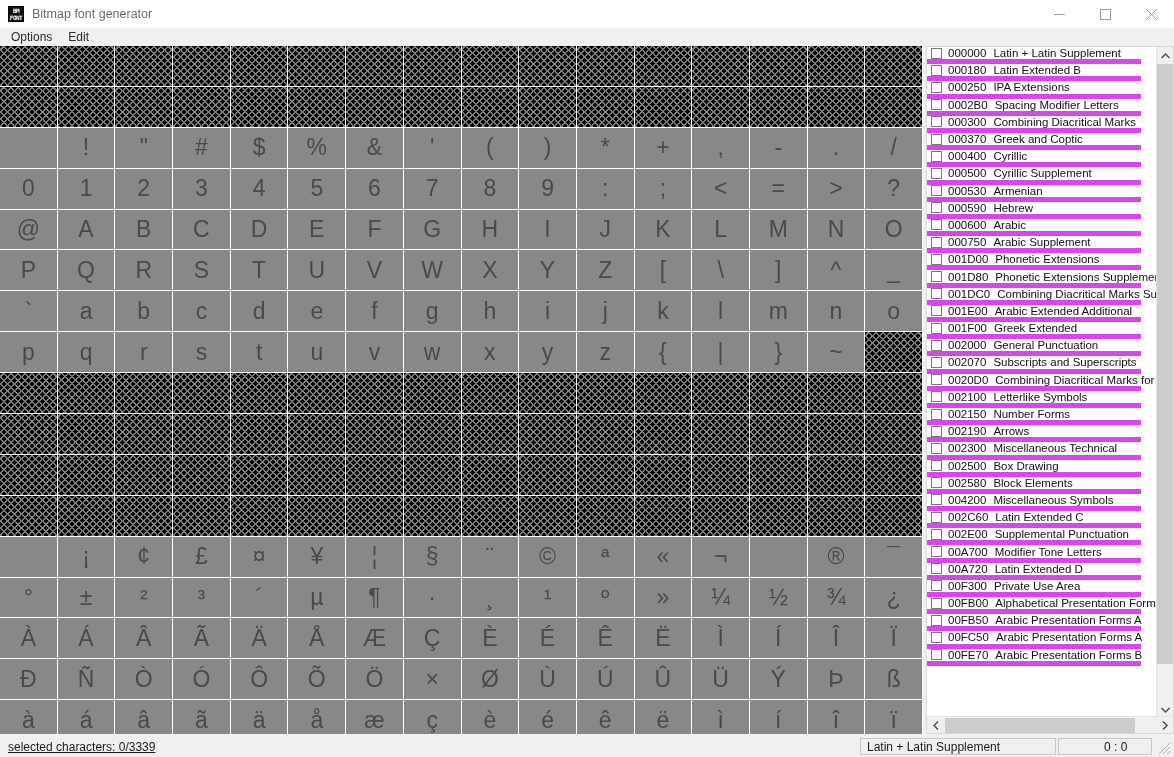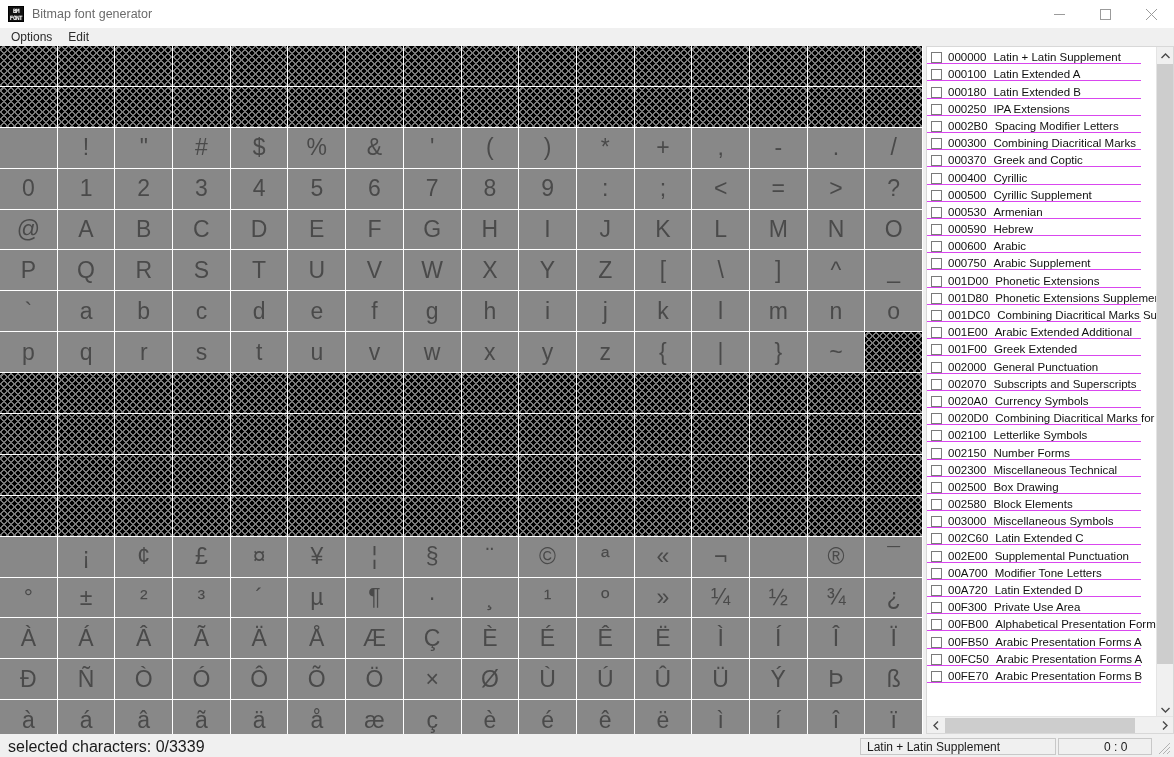--- a/index.html
+++ b/index.html
@@ -60,22 +60,22 @@
   }
 
   
   .listpane{
     position:absolute;left:926px;top:46px;width:248px;height:688px;
     background:#ffffff;box-sizing:border-box;border:1px solid #d8d8d8;
     overflow:hidden;
   }
   .listrows{position:absolute;left:0;top:0;width:214px;}
   .listrow{
-    height:17.2px;display:flex;align-items:flex-end;
-    border-bottom:1px solid #d946ef;box-sizing:border-box;
+    height:17.2px;display:flex;align-items:center;
+    border-bottom:5px solid #d946ef;box-sizing:border-box;
     padding-left:4px;white-space:nowrap;
   }
   .cbx{
     width:11px;height:11px;min-width:11px;box-sizing:border-box;
     border:1px solid #7a7a7a;background:#fff;margin-right:6px;
   }
   .code{
     font-size:11.5px;color:#111;font-family:"Liberation Sans", sans-serif;
     margin-right:7px;
   }
@@ -97,21 +97,21 @@
   .hsb .arr{position:absolute;top:0;width:17px;height:17px;display:flex;align-items:center;justify-content:center;}
   .hsb .arr.l{left:0;}
   .hsb .arr.r{right:0;}
   .hsb .thumb{position:absolute;left:18px;top:1px;width:190px;height:15px;background:#cdcdcd;}
 
   
   .statusbar{
     position:absolute;left:0;top:736px;width:1174px;height:21px;
     background:#f0f0f0;display:flex;align-items:center;
   }
-  .st-left{font-size:16px;color:#1a1a1a;padding-left:8px;flex:1;}
+  .st-left{font-size:12px;color:#1a1a1a;padding-left:8px;flex:1;text-decoration:underline;}
   .st-pane{
     height:17px;box-sizing:border-box;border:1px solid #c8c8c8;background:#f0f0f0;
     display:flex;align-items:center;padding-left:6px;font-size:12px;color:#1a1a1a;
     margin-right:2px;
   }
   .st-pane.block{width:196px;}
   .st-pane.coord{width:94px;padding-left:45px;}
   .grip{width:18px;height:17px;margin-right:2px;}
 </style>
 </head>
@@ -429,25 +429,20 @@
 
   <div class="listpane">
     <div class="listrows" id="block-rows">
         <div class="listrow">
           <div class="cbx"></div>
           <span class="code">000000</span>
           <span class="bname">Latin + Latin Supplement</span>
         </div>
         <div class="listrow">
           <div class="cbx"></div>
-          <span class="code">000100</span>
-          <span class="bname">Latin Extended A</span>
-        </div>
-        <div class="listrow">
-          <div class="cbx"></div>
           <span class="code">000180</span>
           <span class="bname">Latin Extended B</span>
         </div>
         <div class="listrow">
           <div class="cbx"></div>
           <span class="code">000250</span>
           <span class="bname">IPA Extensions</span>
         </div>
         <div class="listrow">
           <div class="cbx"></div>
@@ -524,56 +519,56 @@
           <span class="code">002000</span>
           <span class="bname">General Punctuation</span>
         </div>
         <div class="listrow">
           <div class="cbx"></div>
           <span class="code">002070</span>
           <span class="bname">Subscripts and Superscripts</span>
         </div>
         <div class="listrow">
           <div class="cbx"></div>
-          <span class="code">0020A0</span>
-          <span class="bname">Currency Symbols</span>
-        </div>
-        <div class="listrow">
-          <div class="cbx"></div>
           <span class="code">0020D0</span>
           <span class="bname">Combining Diacritical Marks for</span>
         </div>
         <div class="listrow">
           <div class="cbx"></div>
           <span class="code">002100</span>
           <span class="bname">Letterlike Symbols</span>
         </div>
         <div class="listrow">
           <div class="cbx"></div>
           <span class="code">002150</span>
           <span class="bname">Number Forms</span>
         </div>
         <div class="listrow">
           <div class="cbx"></div>
+          <span class="code">002190</span>
+          <span class="bname">Arrows</span>
+        </div>
+        <div class="listrow">
+          <div class="cbx"></div>
           <span class="code">002300</span>
           <span class="bname">Miscellaneous Technical</span>
         </div>
         <div class="listrow">
           <div class="cbx"></div>
           <span class="code">002500</span>
           <span class="bname">Box Drawing</span>
         </div>
         <div class="listrow">
           <div class="cbx"></div>
           <span class="code">002580</span>
           <span class="bname">Block Elements</span>
         </div>
         <div class="listrow">
           <div class="cbx"></div>
-          <span class="code">003000</span>
+          <span class="code">004200</span>
           <span class="bname">Miscellaneous Symbols</span>
         </div>
         <div class="listrow">
           <div class="cbx"></div>
           <span class="code">002C60</span>
           <span class="bname">Latin Extended C</span>
         </div>
         <div class="listrow">
           <div class="cbx"></div>
           <span class="code">002E00</span>

